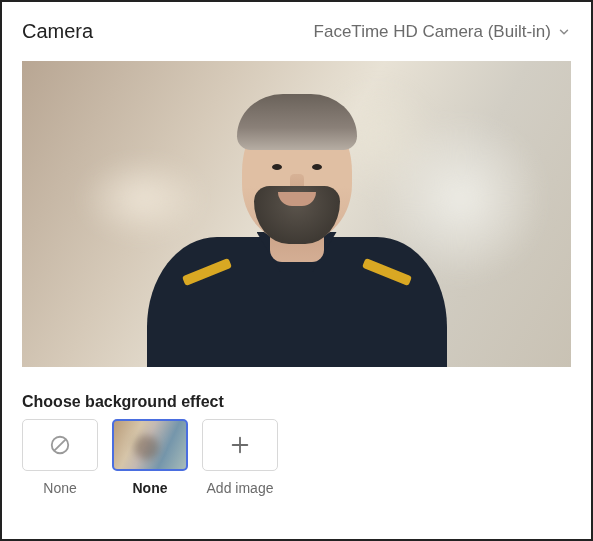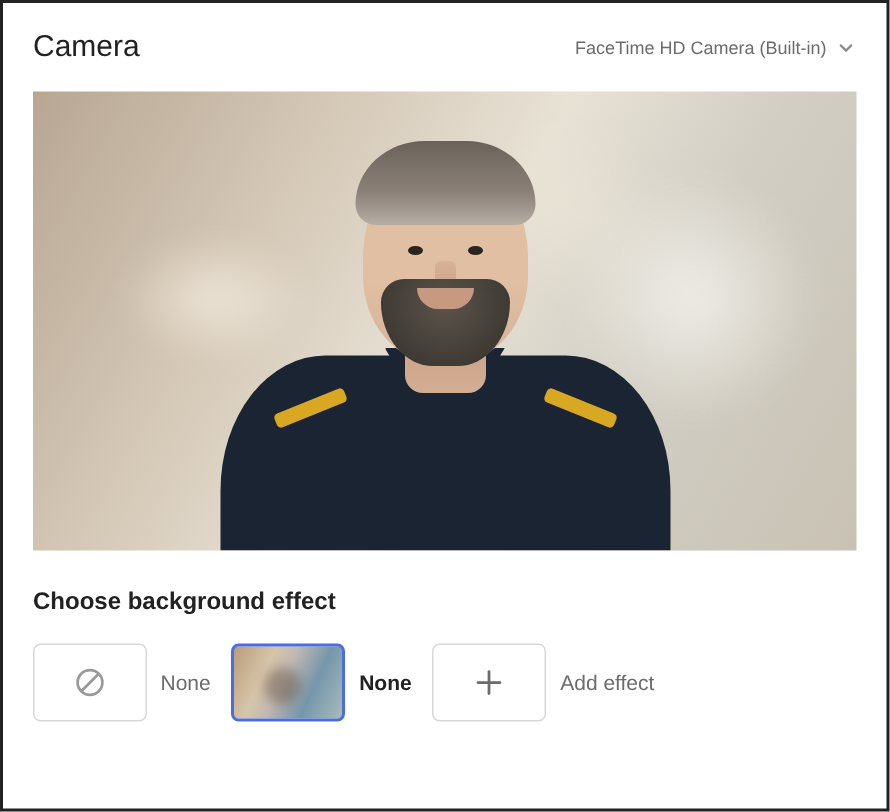--- a/index.html
+++ b/index.html
@@ -25,21 +25,21 @@
     .title {
       font-size: 20px;
       font-weight: 400;
       color: #222;
     }
     .camera-select {
       display: flex;
       align-items: center;
       gap: 6px;
       color: #6b6b6b;
-      font-size: 12px;
+      font-size: 17px;
       cursor: pointer;
     }
     .chevron svg {
       display: block;
     }
     .preview {
       width: 100%;
       height: 306px;
       position: relative;
       overflow: hidden;
@@ -161,29 +161,29 @@
       width: 14px;
       height: 20px;
       background: linear-gradient(#d7b296, #cda589);
       border-radius: 6px 6px 10px 10px;
     }
     .section-title {
       font-size: 16px;
       font-weight: 700;
       color: #222;
       margin-top: 26px;
-      margin-bottom: 18px;
+      margin-bottom: 8px;
     }
     .effects {
       display: flex;
       gap: 14px;
     }
     .effect {
       display: flex;
-      flex-direction: row;
+      flex-direction: column;
       align-items: center;
       gap: 9px;
       cursor: pointer;
     }
     .effect-tile {
       width: 76px;
       height: 52px;
       border-radius: 5px;
       display: flex;
       align-items: center;
@@ -273,16 +273,16 @@
 
   <div class="effect">
     <div class="effect-tile">
       <span class="plus-icon">
         <svg width="22" height="22" viewBox="0 0 24 24" fill="none" stroke="#6b6b6b" stroke-width="2" stroke-linecap="round">
             <line x1="12" y1="4" x2="12" y2="20"></line>
             <line x1="4" y1="12" x2="20" y2="12"></line>
           </svg>
       </span>
     </div>
-    <div class="effect-label">Add effect</div>
+    <div class="effect-label">Add image</div>
   </div>
 
 </div>
 
 </body></html>

